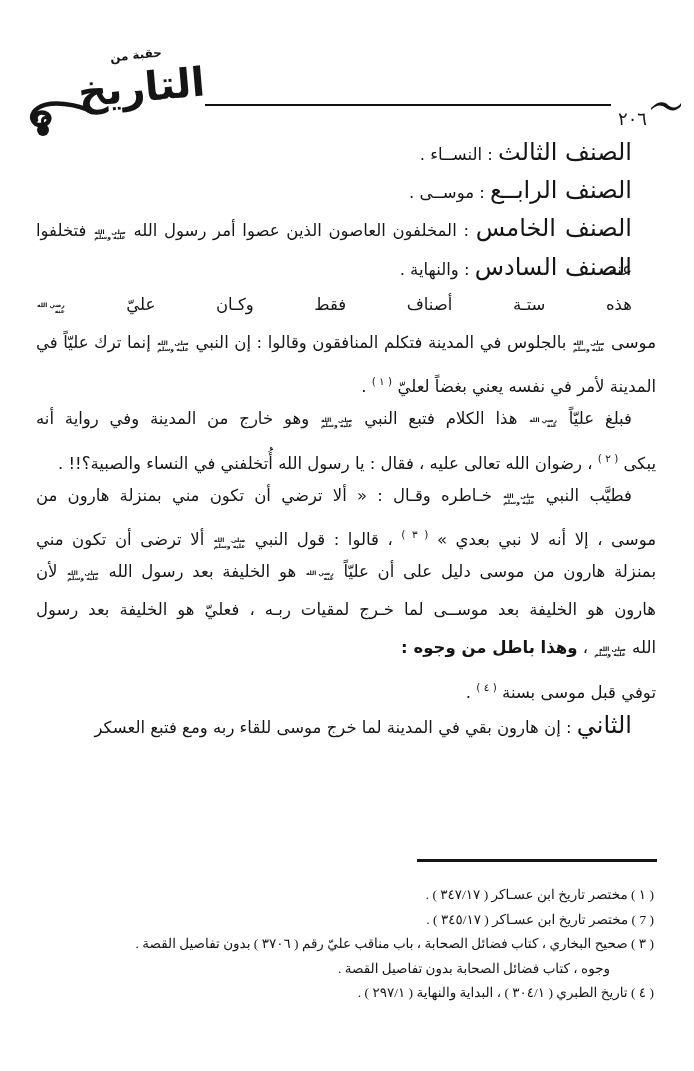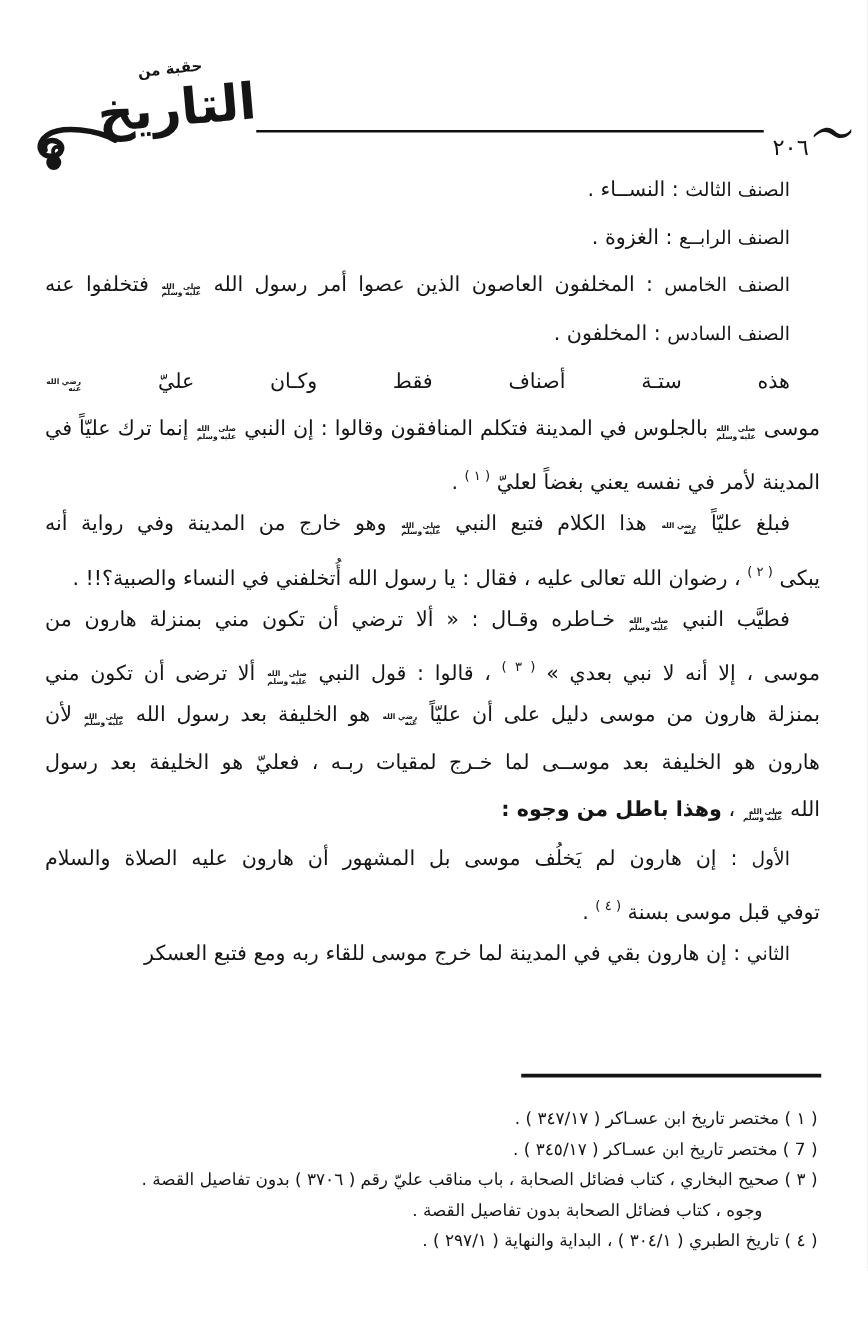--- a/index.html
+++ b/index.html
@@ -16,30 +16,30 @@
                 letter-spacing:-3px; transform:rotate(-5deg); }
   .logo-swash { position:absolute; top:52px; left:0px; }
   .header-rule { position:absolute; top:104px; left:205px; width:406px; height:2px; background:#101010; }
   .page-number { position:absolute; top:92px; right:47px; font-size:18px; letter-spacing:1px;margin-top:16px; }
   .pn-swash { position:absolute; top:99px; right:12px; }
   
   .body-text { position:absolute; top:133px; right:38px; left:36px; font-size:16.5px; }
   .bline { height:38.2px; line-height:38.2px; text-align:justify; text-align-last:justify; }
   .bline.last { text-align-last:right; }
   .bline.indent { padding-right:24px; }
-  .seg-head { font-size:15px; }
+  .seg-head { font-size:24px; }
   .seg-bold { font-weight:bold; }
   .fnref { font-size:10.5px; vertical-align:7px; letter-spacing:-0.5px; }
   .hon { display:inline-block; vertical-align:-3px; font-size:6px; line-height:5.5px;
          font-weight:bold; text-align:center; margin:0 1px; }
   .hon div { white-space:nowrap; }
   
   .fn-sep { position:absolute; top:859px; right:37px; width:240px; height:2.5px; background:#141414; }
   .footnotes { position:absolute; top:883px; right:40px; left:34px; font-size:13.5px; }
-  .fline { line-height:24.6px; text-align:right; }
+  .fline { line-height:24.6px; text-align:right;font-family:Liberation Serif, serif; }
   .fline.hang { padding-right:44px; }
 </style>
 </head>
 <body>
 
 <div class="page">
 
   <header>
     <div class="logo">
       <span class="logo-small">حقبة من</span>
@@ -52,34 +52,33 @@
     </div>
     <div class="header-rule"></div>
     <span class="page-number">٢٠٦</span>
     <svg class="pn-swash" width="32" height="14" viewBox="0 0 32 14">
       <path d="M1 9 C8 2 14 2 18 6 C22 10 28 9 31 4 L31 7 C27 12 21 13 16 9 C11 5 6 6 1 11 Z" fill="#151515"></path>
     </svg>
   </header>
 
   <main class="body-text" id="body-lines">
       <div class="bline indent last"><span class="seg-head">الصنف الثالث</span><span> : النســاء .</span></div>
-      <div class="bline indent last"><span class="seg-head">الصنف الرابــع</span><span> : الغزوة .</span></div>
+      <div class="bline indent last"><span class="seg-head">الصنف الرابــع</span><span> : موســى .</span></div>
       <div class="bline indent"><span class="seg-head">الصنف الخامس</span><span> : المخلفون العاصون الذين عصوا أمر رسول الله </span><span class="hon"><div>صلى الله</div><div>عليه وسلم</div></span><span> فتخلفوا عنه</span></div>
-      <div class="bline indent last"><span class="seg-head">الصنف السادس</span><span> : المخلفون .</span></div>
+      <div class="bline indent last"><span class="seg-head">الصنف السادس</span><span> : والنهاية .</span></div>
       <div class="bline indent"><span>هذه ستـة أصناف فقط وكـان عليّ </span><span class="hon"><div>رضي الله</div><div>عنه</div></span></div>
       <div class="bline"><span>موسى </span><span class="hon"><div>صلى الله</div><div>عليه وسلم</div></span><span> بالجلوس في المدينة فتكلم المنافقون وقالوا : إن النبي </span><span class="hon"><div>صلى الله</div><div>عليه وسلم</div></span><span> إنما ترك عليّاً في</span></div>
       <div class="bline last"><span>المدينة لأمر في نفسه يعني بغضاً لعليّ </span><span class="fnref">( ١ )</span><span> .</span></div>
       <div class="bline indent"><span>فبلغ عليّاً </span><span class="hon"><div>رضي الله</div><div>عنه</div></span><span> هذا الكلام فتبع النبي </span><span class="hon"><div>صلى الله</div><div>عليه وسلم</div></span><span> وهو خارج من المدينة وفي رواية أنه</span></div>
       <div class="bline last"><span>يبكى </span><span class="fnref">( ٢ )</span><span> ، رضوان الله تعالى عليه ، فقال : يا رسول الله أُتخلفني في النساء والصبية؟!! .</span></div>
       <div class="bline indent"><span>فطيَّب النبي </span><span class="hon"><div>صلى الله</div><div>عليه وسلم</div></span><span> خـاطره وقـال : « ألا ترضي أن تكون مني بمنزلة هارون من</span></div>
       <div class="bline"><span>موسى ، إلا أنه لا نبي بعدي » </span><span class="fnref">( ٣ )</span><span> ، قالوا : قول النبي </span><span class="hon"><div>صلى الله</div><div>عليه وسلم</div></span><span> ألا ترضى أن تكون مني</span></div>
       <div class="bline"><span>بمنزلة هارون من موسى دليل على أن عليّاً </span><span class="hon"><div>رضي الله</div><div>عنه</div></span><span> هو الخليفة بعد رسول الله </span><span class="hon"><div>صلى الله</div><div>عليه وسلم</div></span><span> لأن</span></div>
       <div class="bline"><span>هارون هو الخليفة بعد موســى لما خـرج لمقيات ربـه ، فعليّ هو الخليفة بعد رسول</span></div>
       <div class="bline last"><span>الله </span><span class="hon"><div>صلى الله</div><div>عليه وسلم</div></span><span> ، </span><span class="seg-bold">وهذا باطل من وجوه :</span></div>
-      <div class="bline indent"><span class="seg-head">الأول</span><span> : إن هارون لم يَخلُف موسى بل المشهور أن هارون عليه الصلاة والسلام</span></div>
       <div class="bline last"><span>توفي قبل موسى بسنة </span><span class="fnref">( ٤ )</span><span> .</span></div>
       <div class="bline indent last"><span class="seg-head">الثاني</span><span> : إن هارون بقي في المدينة لما خرج موسى للقاء ربه ومع فتبع العسكر</span></div>
     </main>
 
   <div class="fn-sep"></div>
 
   <footer class="footnotes" id="footnotes">
       <div class="fline">( ١ ) مختصر تاريخ ابن عسـاكر ( ٣٤٧/١٧ ) .</div>
       <div class="fline">( 7 ) مختصر تاريخ ابن عسـاكر ( ٣٤٥/١٧ ) .</div>
       <div class="fline">( ٣ ) صحيح البخاري ، كتاب فضائل الصحابة ، باب مناقب عليّ رقم ( ٣٧٠٦ ) بدون تفاصيل القصة .</div>

